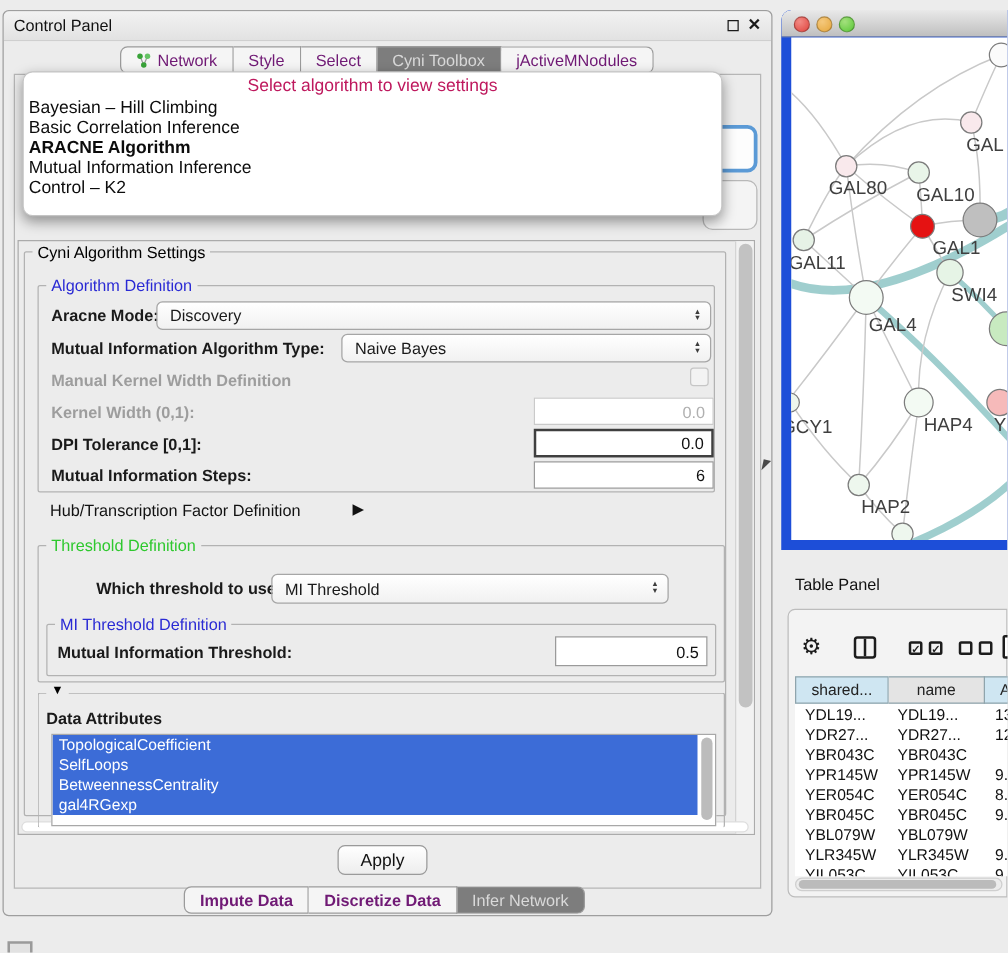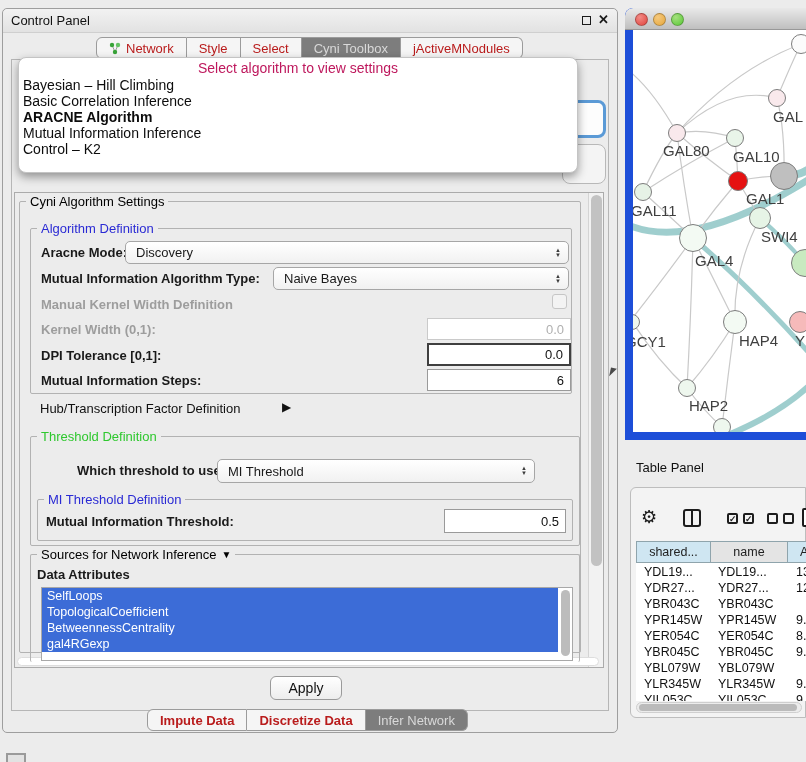--- a/index.html
+++ b/index.html
@@ -13,21 +13,21 @@
   .grp { position:absolute; border:1px solid #b2b2b2; border-radius:2px; }
   .grp > .glabel { position:absolute; top:-8px; left:6px; background:#ececec; padding:0 4px; font-size:13px; white-space:nowrap; }
   .blue { color:#2a2ad4; } .green { color:#2ec82e; }
   .blabel { position:absolute; font-size:13px; font-weight:bold; color:#1a1a1a; white-space:nowrap; }
   .dlabel { color:#9d9d9d !important; }
   .combo { position:absolute; background:linear-gradient(#ffffff,#f1f1f1); border:1px solid #a6a6a6; border-radius:5px; font-size:13px; color:#1a1a1a; display:flex; align-items:center; padding:0 22px 0 10px; }
   .spin { position:absolute; right:7px; top:50%; transform:translateY(-50%); display:flex; flex-direction:column; align-items:center; font-size:6px; line-height:5px; color:#3c3c3c; }
   .field { position:absolute; background:#ffffff; border:1px solid #9a9a9a; font-size:13px; color:#111; display:flex; align-items:center; justify-content:flex-end; padding:0 6px; }
   .field.disabled { border-color:#cacaca; color:#b0b0b0; }
   .field.focus { border:2px solid #3f3f3f; }
-  .tab { height:22px; display:flex; align-items:center; padding:0 12px; background:#f5f5f5; border:1px solid #9b9b9b; border-left:none; font-size:13px; color:#b91c1c; white-space:nowrap; }
+  .tab { height:22px; display:flex; align-items:center; padding:0 12px; background:#f5f5f5; border:1px solid #9b9b9b; border-left:none; font-size:13px; color:#701a75; white-space:nowrap; }
   .tab.first { border-left:1px solid #9b9b9b; border-radius:6px 0 0 6px; }
   .tab.last { border-radius:0 6px 6px 0; }
   .tab.sel { background:#7d7d7d; color:#d9d9d9; }
   .scroll-thumb { position:absolute; background:#c2c2c2; border-radius:6px; }
 
   
   .popup { position:absolute; left:18px; top:57px; width:560px; height:116px; background:#ffffff; border:1px solid #c4c4c4; border-radius:8px; box-shadow:0 4px 10px rgba(0,0,0,.38); z-index:40; padding-top:2px; }
   .popup .ph { text-align:center; font-size:14px; color:#be185d; height:17px; line-height:17px; }
   .popup .it { font-size:14px; color:#0c0c0c; height:16px; line-height:16px; padding-left:4px; white-space:nowrap; }
   .popup .it.b { font-weight:bold; }
@@ -161,27 +161,26 @@
               <span class="glabel blue">MI Threshold Definition</span>
               <span class="blabel" style="left:8px; top:14px;">Mutual Information Threshold:</span>
               <div class="field" style="left:406px; top:9px; width:122px; height:24px;">
                   <span>0.5</span>
                 </div>
             </div>
           </div>
 
           <div class="grp" style="left:10px; top:352px; width:550px; height:108px; border-bottom:none;">
             <span class="glabel" style="display:flex; align-items:center; gap:5px;">
-              <span>Sources for Network Inference</span>
               <span style="font-size:10px;">▼</span>
             </span>
             <span class="blabel" style="left:6px; top:12px;">Data Attributes</span>
             <div class="listbox" style="left:10px; top:32px; width:532px; height:74px;">
+              <div class="litem">TopologicalCoefficient</div>
               <div class="litem">SelfLoops</div>
-              <div class="litem">TopologicalCoefficient</div>
               <div class="litem">BetweennessCentrality</div>
               <div class="litem">gal4RGexp</div>
               <div class="scroll-thumb" style="right:2px; top:2px; width:9px; height:66px; background:#bcbcbc;"></div>
             </div>
           </div>
         </div>
       </div>
 
       <div class="abs" style="left:258px; top:616px; width:72px; height:24px; background:linear-gradient(#ffffff,#ededed); border:1px solid #9a9a9a; border-radius:6px; display:flex; align-items:center; justify-content:center; font-size:14px; color:#111;">
         <span>Apply</span>

